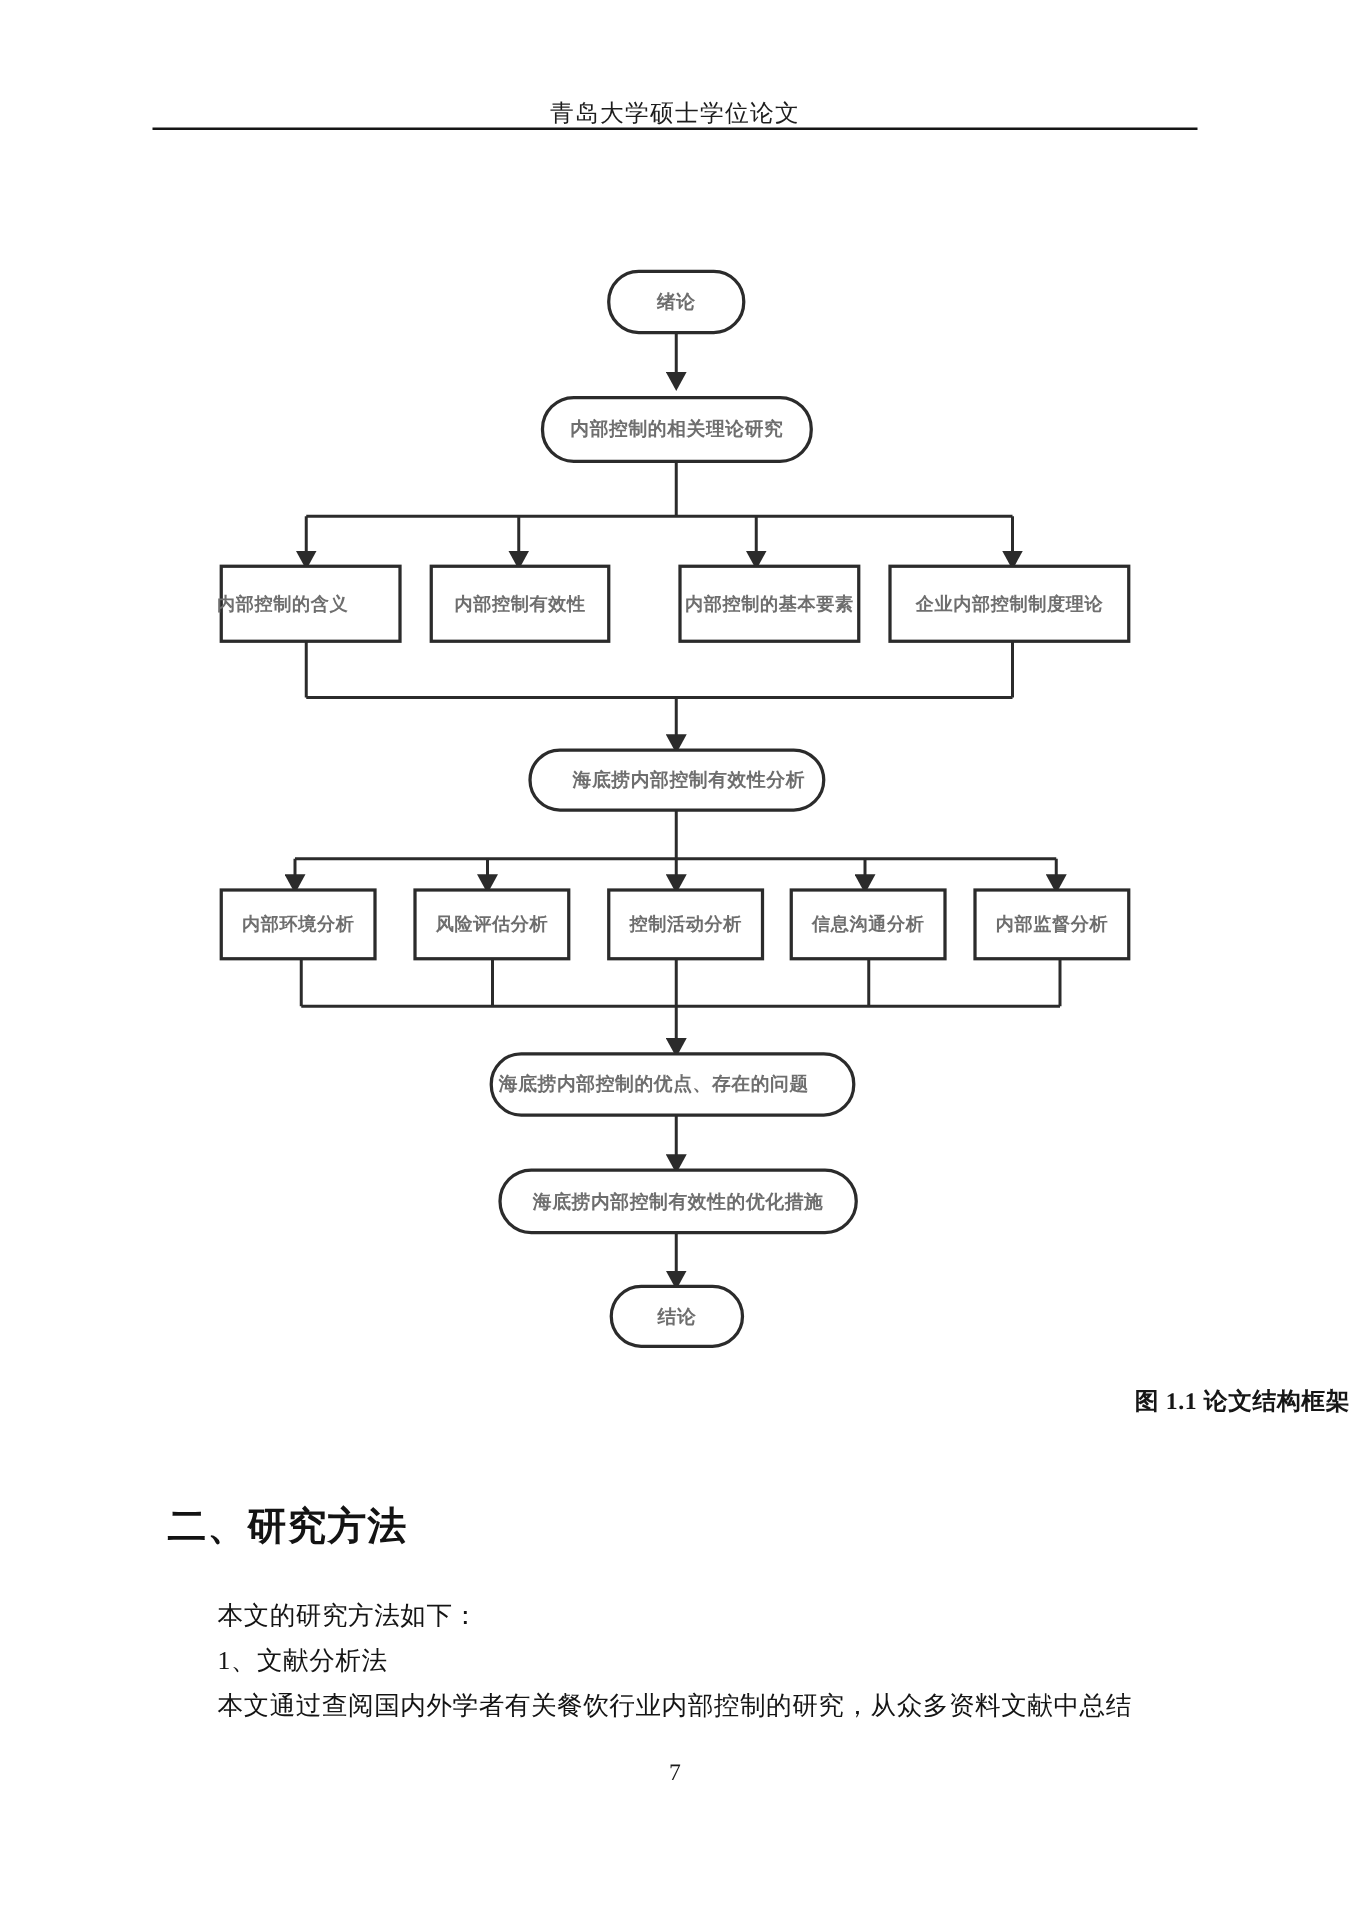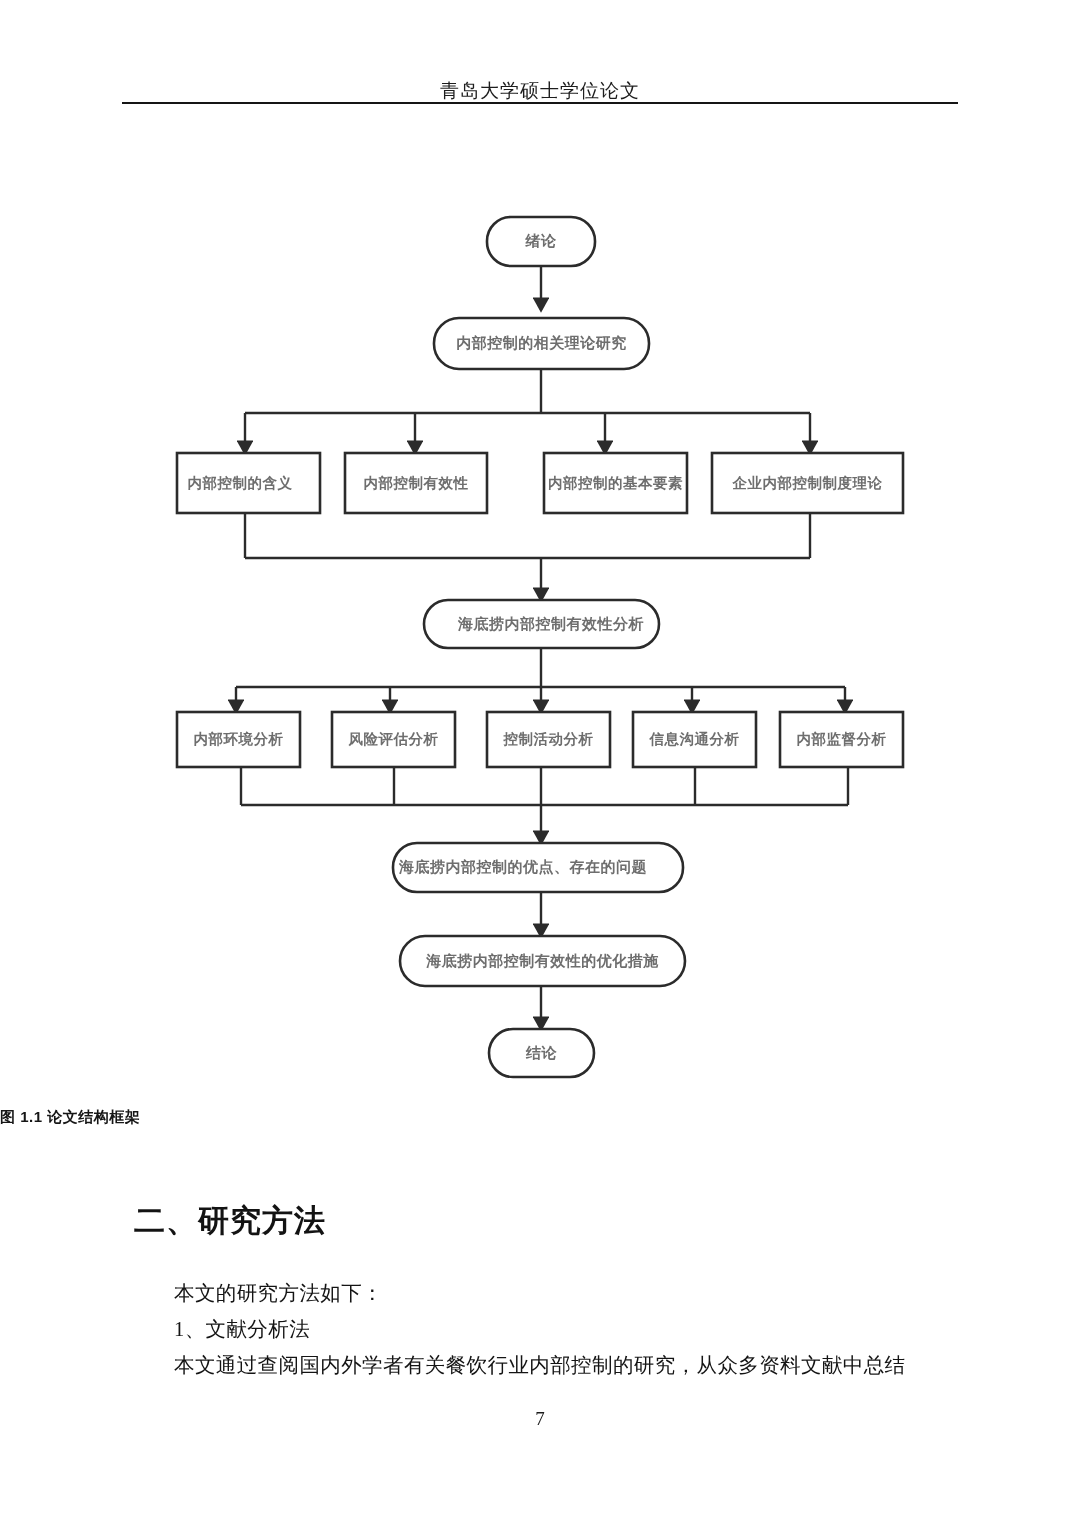--- a/index.html
+++ b/index.html
@@ -72,25 +72,25 @@
   .node-label.small {
     font-size: 14.5px;
   }
 
   
   .figure-caption {
     position: absolute;
     left: 0;
     top: 1108px;
     width: 1080px;
-    text-align: left;
-    font-size: 15px;
+    text-align: right;
+    font-size: 19px;
     font-weight: bold;
     color: #161616;
-    font-family: Liberation Sans, sans-serif;
+    font-family: Liberation Serif, serif;
     letter-spacing: 0.5px;
   }
 
   
   .section-heading {
     position: absolute;
     left: 134px;
     top: 1200px;
     font-size: 31px;
     font-weight: bold;
@@ -199,21 +199,21 @@
 
     <rect x="400" y="936" width="285" height="50" rx="25" ry="25" fill="#ffffff" stroke="#2b2b2b" stroke-width="2.6"></rect>
 
     <rect x="489" y="1029" width="105" height="48" rx="24" ry="24" fill="#ffffff" stroke="#2b2b2b" stroke-width="2.6"></rect>
   </svg>
 
   <div class="node-label" style="left:487px; top:217px; width:108px; height:49px;">绪论</div>
 
   <div class="node-label" style="left:434px; top:318px; width:215px; height:51px;">内部控制的相关理论研究</div>
 
-  <div class="node-label small" style="left:177px; top:453px; width:126px; height:60px;">内部控制的含义</div>
+  <div class="node-label small" style="left:163px; top:453px; width:126px; height:60px;">内部控制的含义</div>
   <div class="node-label small" style="left:345px; top:453px; width:142px; height:60px;">内部控制有效性</div>
   <div class="node-label small" style="left:544px; top:453px; width:143px; height:60px;">内部控制的基本要素</div>
   <div class="node-label small" style="left:712px; top:453px; width:191px; height:60px;">企业内部控制制度理论</div>
 
   <div class="node-label" style="left:424px; top:600px; width:254px; height:48px;">海底捞内部控制有效性分析</div>
 
   <div class="node-label small" style="left:177px; top:712px; width:123px; height:55px;">内部环境分析</div>
   <div class="node-label small" style="left:332px; top:712px; width:123px; height:55px;">风险评估分析</div>
   <div class="node-label small" style="left:487px; top:712px; width:123px; height:55px;">控制活动分析</div>
   <div class="node-label small" style="left:633px; top:712px; width:123px; height:55px;">信息沟通分析</div>

